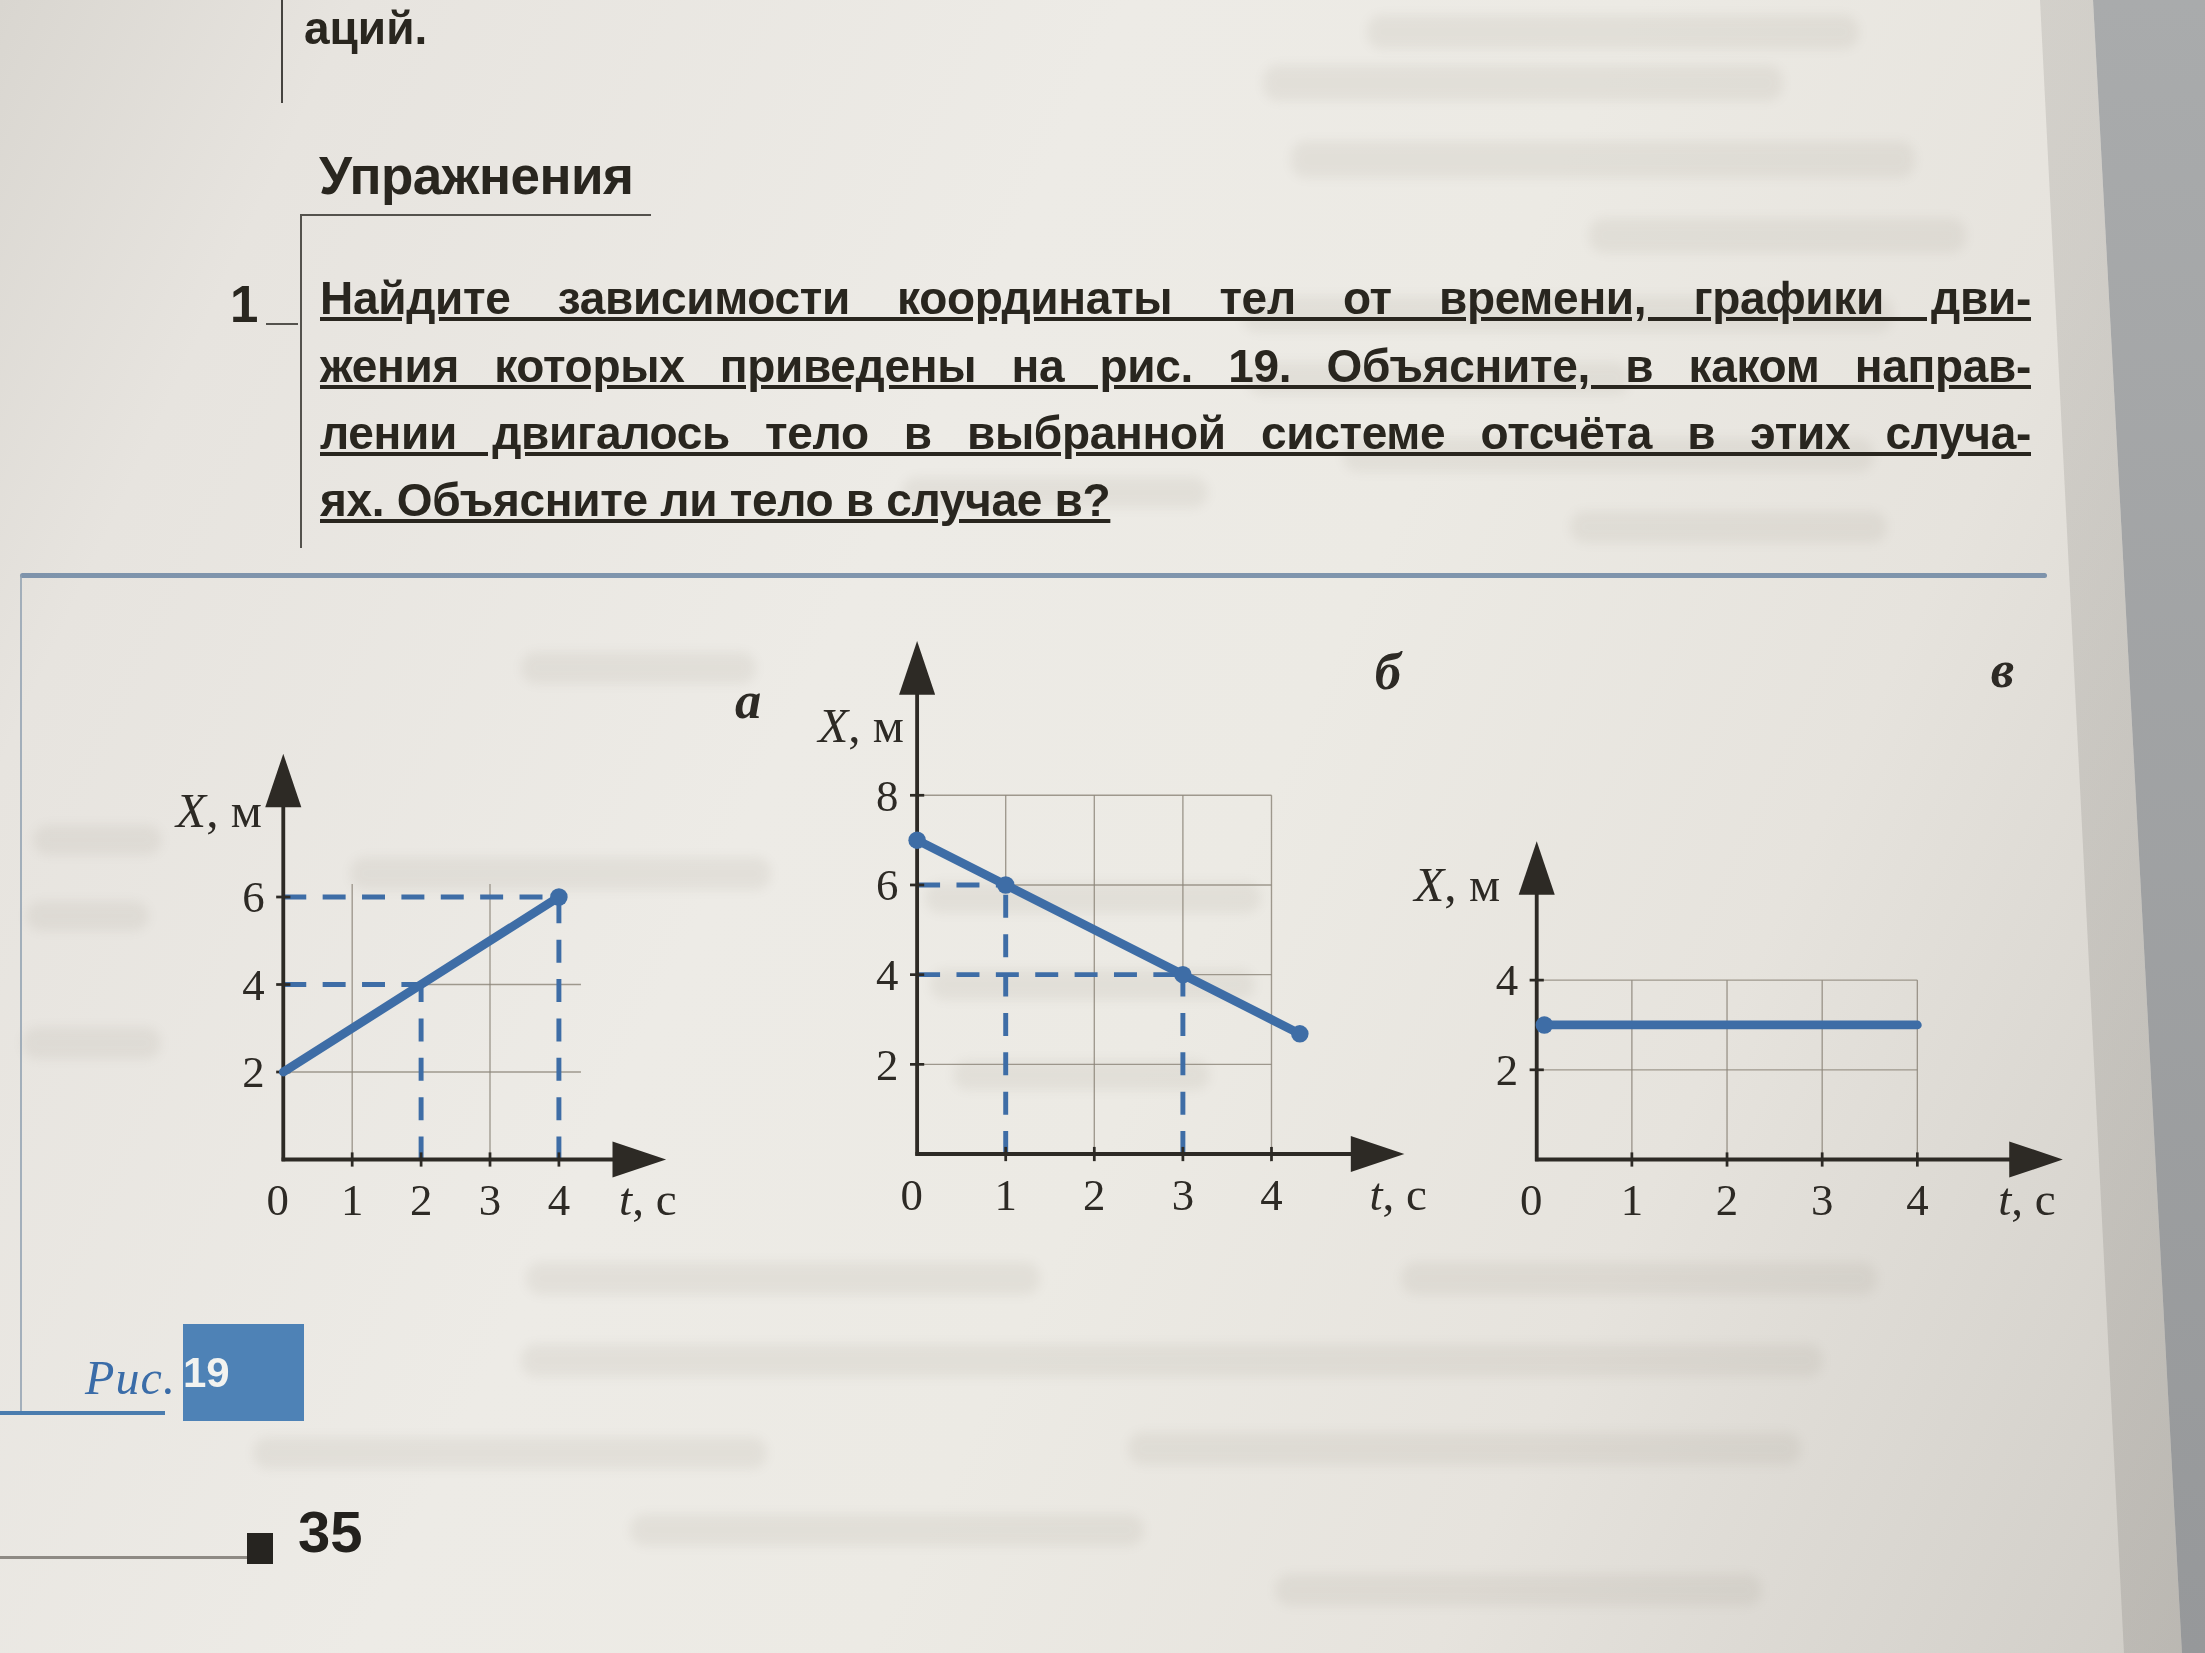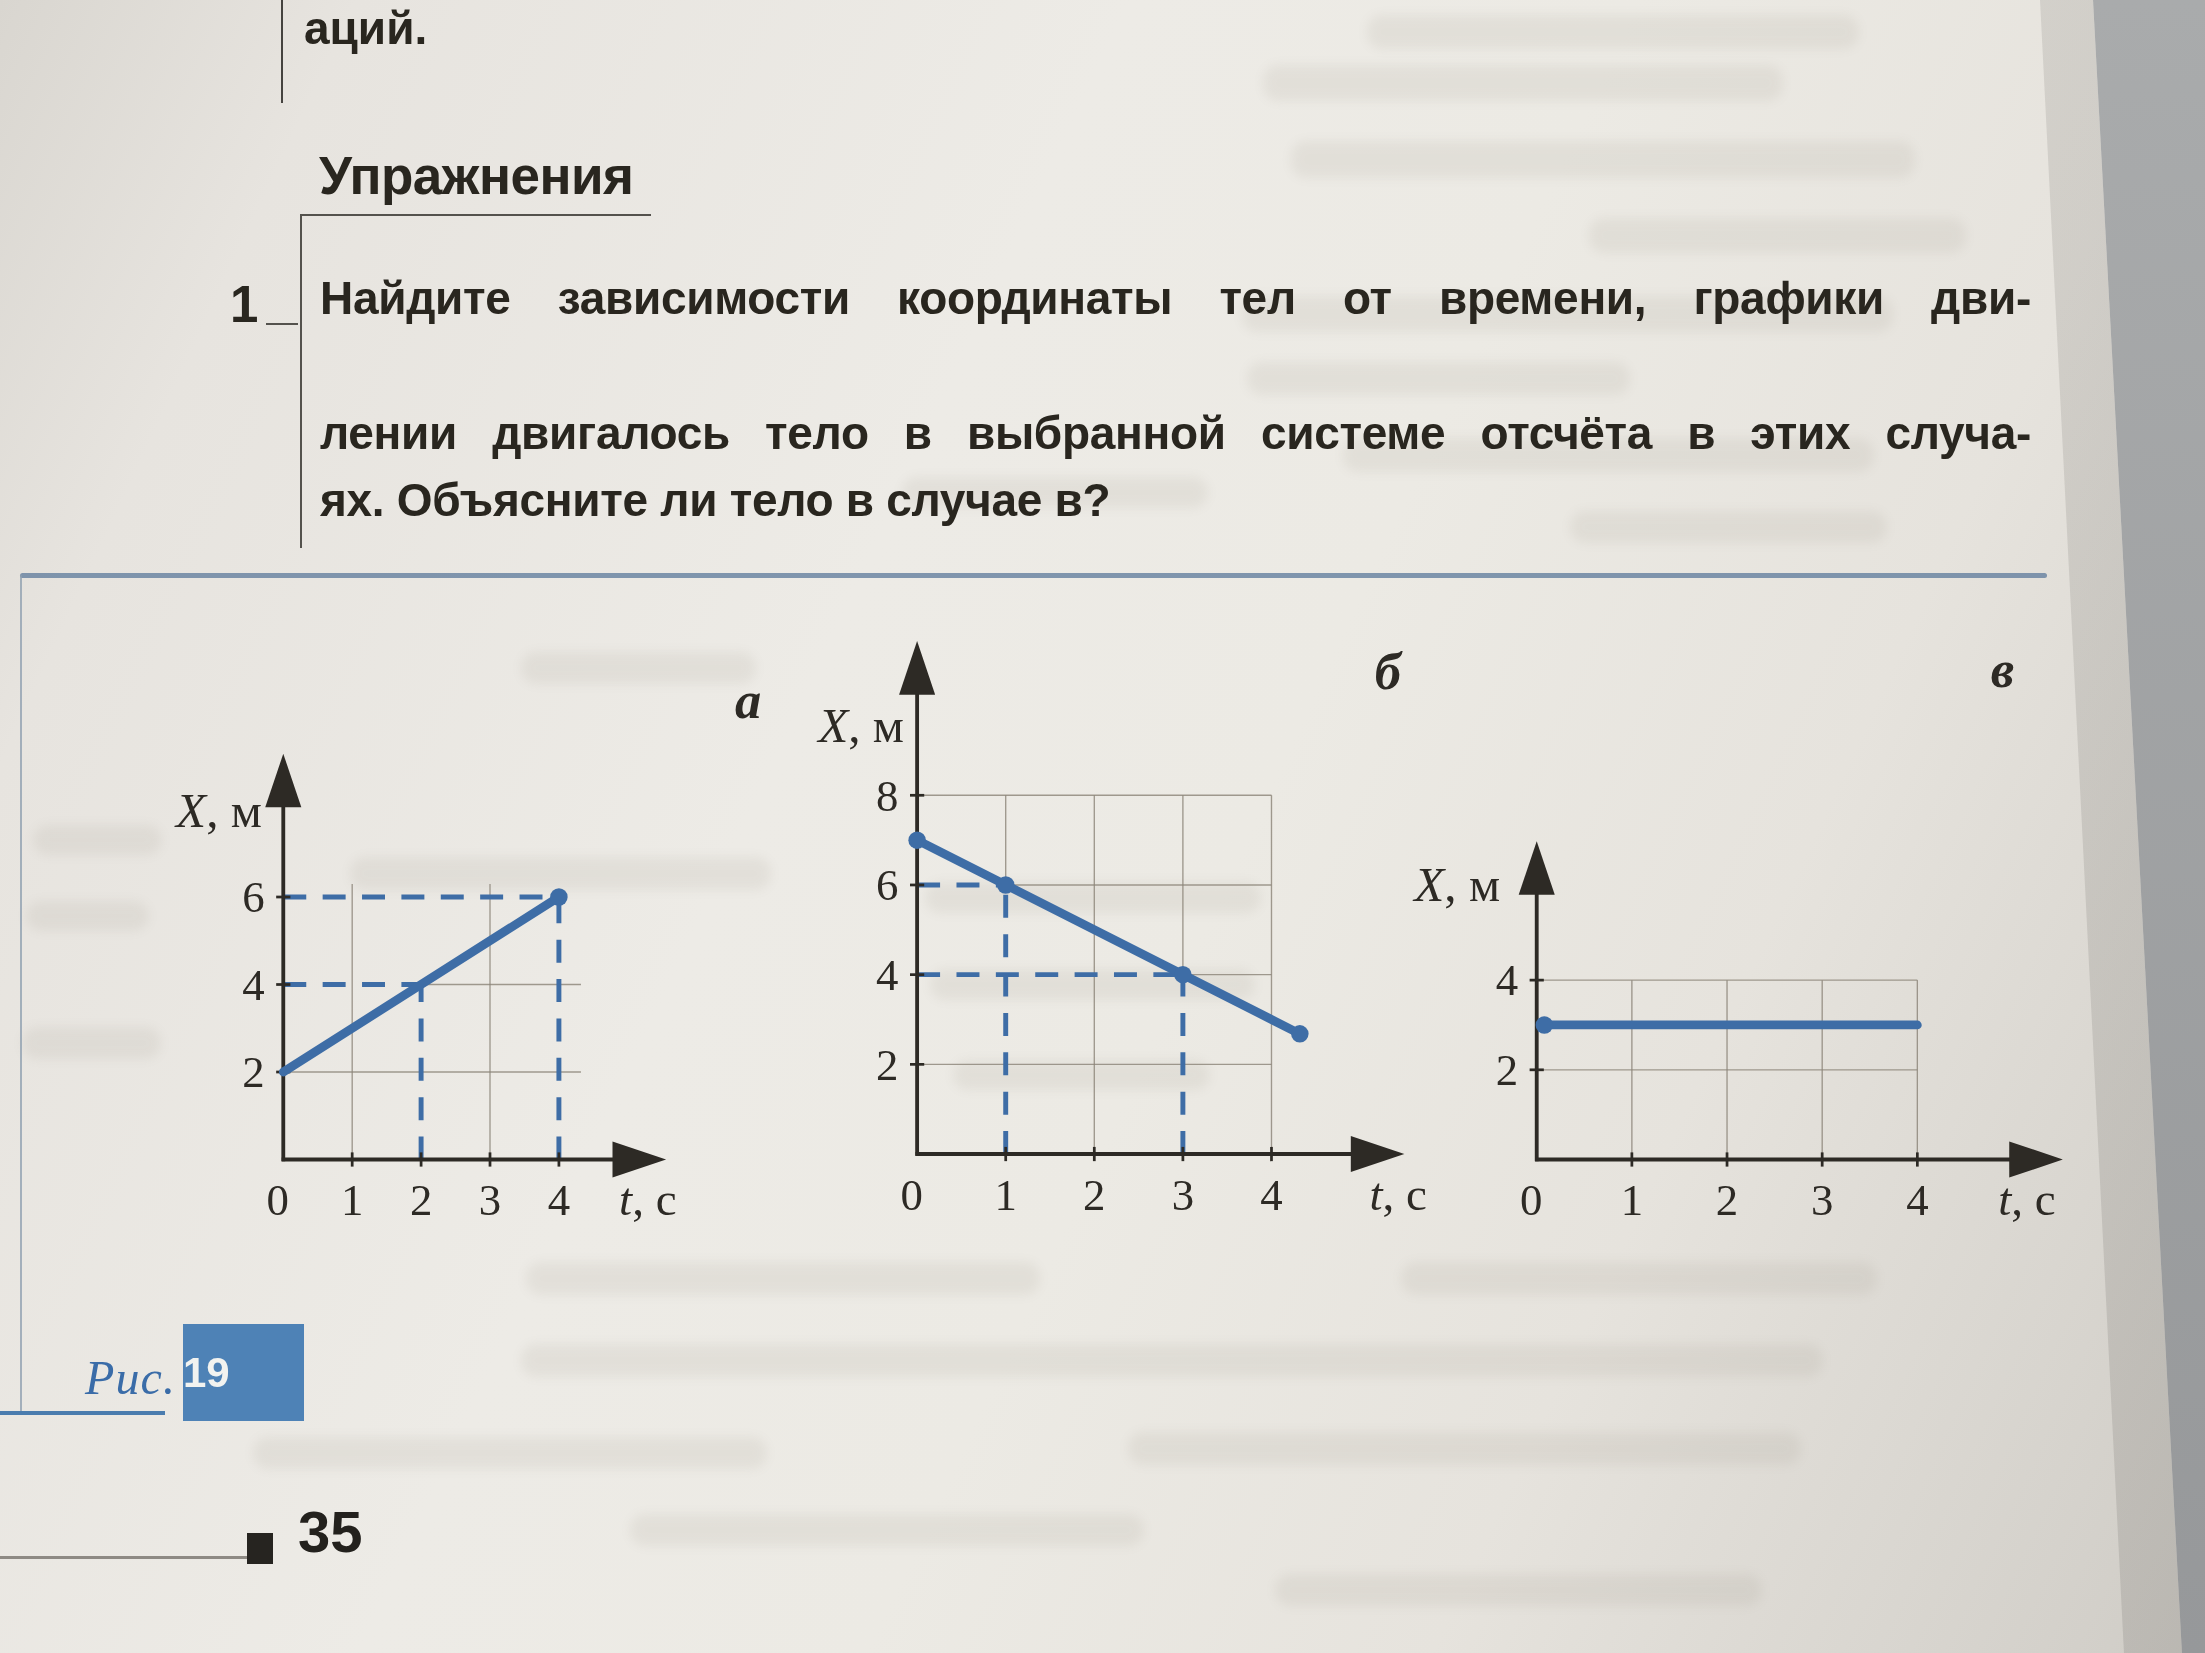--- a/index.html
+++ b/index.html
@@ -27,21 +27,21 @@
   #fig-caption-underline{left:0;top:1411px;width:165px;height:3.8px;background:#4a7cae;}
   #page-footer-line{left:0;top:1556px;width:247px;height:2.7px;background:#8e8a84;}
   #page-footer-square{left:247px;top:1533px;width:26px;height:31px;background:#262420;}
   
   #top-fragment{left:304px;top:1.1px;font-size:46px;font-weight:700;}
   #heading{left:319px;top:145px;font-size:53px;font-weight:700;letter-spacing:-0.5px;}
   #exercise-number{left:230px;top:275px;font-size:51px;font-weight:700;}
   .text-line{
     left:320px;width:1711px;height:63px;
     font-size:46px;font-weight:700;letter-spacing:-0.3px;
-    text-align:justify;text-align-last:justify;white-space:nowrap;
+    text-align:justify;text-align-last:justify;white-space:nowrap;text-decoration:underline;
   }
   .text-line.last{text-align-last:left;}
   #line-0{top:271px;} #line-1{top:339px;} #line-2{top:406px;} #line-3{top:473px;}
   #fig-caption-label{
     left:85px;top:1350px;
     font-family:"Liberation Serif", serif;font-style:italic;font-size:48px;
     color:#3a6ca8;letter-spacing:1.1px;
   }
   #fig-19-box{
     left:183px;top:1324px;width:121px;height:97px;background:#4e82b6;
@@ -95,20 +95,21 @@
   <div class="abs z2" id="top-margin-rule"></div>
   <div class="abs z2" id="top-fragment">аций.</div>
 
   <div class="abs z2" id="heading">Упражнения</div>
   <div class="abs z2" id="heading-underline"></div>
   <div class="abs z2" id="exercise-rule"></div>
 
   <div class="abs z2" id="exercise-number">1</div>
   <div class="abs z2" id="num-dash"></div>
   <div class="abs z2 text-line" id="line-0">Найдите зависимости координаты тел от времени, графики дви-</div>
+  <div class="abs z2 text-line" id="line-1">жения которых приведены на рис. 19. Объясните, в каком направ-</div>
   <div class="abs z2 text-line" id="line-2">лении двигалось тело в выбранной системе отсчёта в этих случа-</div>
   <div class="abs z2 text-line last" id="line-3">ях. Объясните ли тело в случае в?</div>
 
   <div class="abs z2" id="figure-top-rule"></div>
   <div class="abs z2" id="figure-left-rule"></div>
 
   <svg class="abs" id="figure-svg" width="2205" height="1654" viewBox="0 0 4032 3024">
       <line x1="644" x2="644" y1="2120" y2="1616" stroke="#8b8478" stroke-width="2.5" opacity="0.8"></line>
       <line x1="896" x2="896" y1="2120" y2="1616" stroke="#8b8478" stroke-width="2.5" opacity="0.8"></line>
       <line y1="1960" y2="1960" x1="518" x2="1062.3200000000002" stroke="#8b8478" stroke-width="2.5" opacity="0.8"></line>

